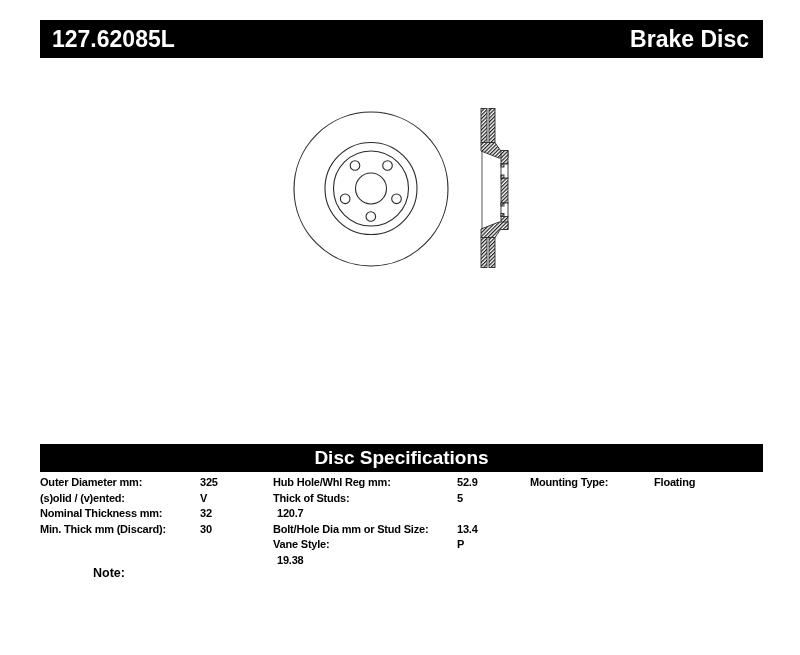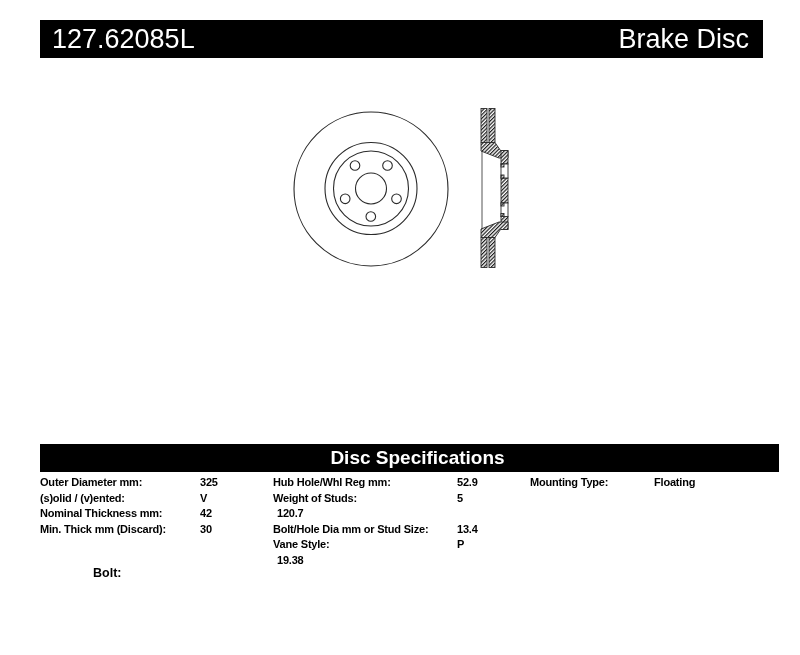--- a/index.html
+++ b/index.html
@@ -18,22 +18,22 @@
     top: 20px;
     width: 723px;
     height: 38px;
     background: #000000;
     color: #ffffff;
     display: flex;
     align-items: center;
     justify-content: space-between;
     padding: 0 14px 0 12px;
     box-sizing: border-box;
-    font-weight: normal;
-    font-size: 27px;
+    font-weight: bold;
+    font-size: 23px;
   }
   .drawing-svg {
     position: absolute;
     left: 260px;
     top: 95px;
     width: 270px;
     height: 190px;
   }
   .specbar {
     position: absolute;
@@ -41,21 +41,20 @@
     top: 444px;
     width: 723px;
     height: 28px;
     background: #000000;
     color: #ffffff;
     font-weight: bold;
     font-size: 19px;
     display: flex;
     align-items: center;
     justify-content: center;
-    padding-left: 16px;
   }
   .specs {
     position: absolute;
     left: 40px;
     top: 475px;
     width: 723px;
     display: flex;
     font-size: 11px;
     font-weight: bold;
     line-height: 15.5px;
@@ -145,35 +144,35 @@
       <div class="srow">
         <span class="lbl">Outer Diameter mm:</span>
         <span class="val">325</span>
       </div>
       <div class="srow">
         <span class="lbl">(s)olid / (v)ented:</span>
         <span class="val">V</span>
       </div>
       <div class="srow">
         <span class="lbl">Nominal Thickness mm:</span>
-        <span class="val">42</span>
+        <span class="val">32</span>
       </div>
       <div class="srow">
         <span class="lbl">Min. Thick mm (Discard):</span>
         <span class="val">30</span>
       </div>
     </div>
 
     <div class="col col-2">
       <div class="srow">
         <span class="lbl">Hub Hole/Whl Reg mm:</span>
         <span class="val">52.9</span>
       </div>
       <div class="srow">
-        <span class="lbl">Weight of Studs:</span>
+        <span class="lbl">Thick of Studs:</span>
         <span class="val">5</span>
       </div>
       <div class="srow">
         <span class="val">120.7</span>
       </div>
       <div class="srow">
         <span class="lbl">Bolt/Hole Dia mm or Stud Size:</span>
         <span class="val">13.4</span>
       </div>
       <div class="srow">
@@ -186,15 +185,15 @@
     </div>
 
     <div class="col col-3">
       <div class="srow">
         <span class="lbl">Mounting Type:</span>
         <span class="val">Floating</span>
       </div>
     </div>
   </div>
 
-  <div class="note">Bolt:</div>
+  <div class="note">Note:</div>
 
 </div>
 
 </body></html>

